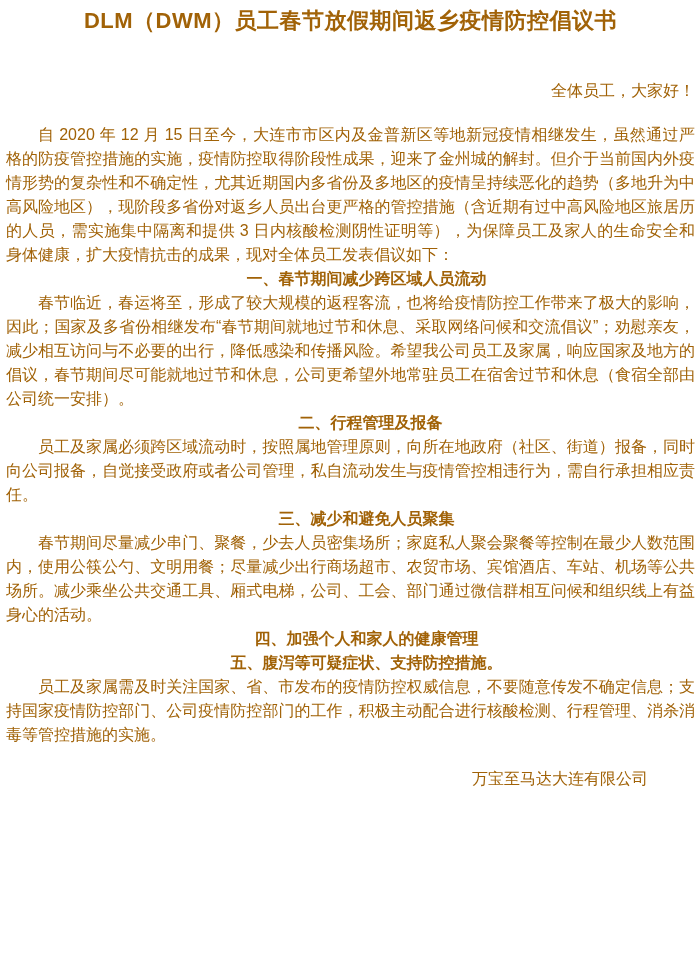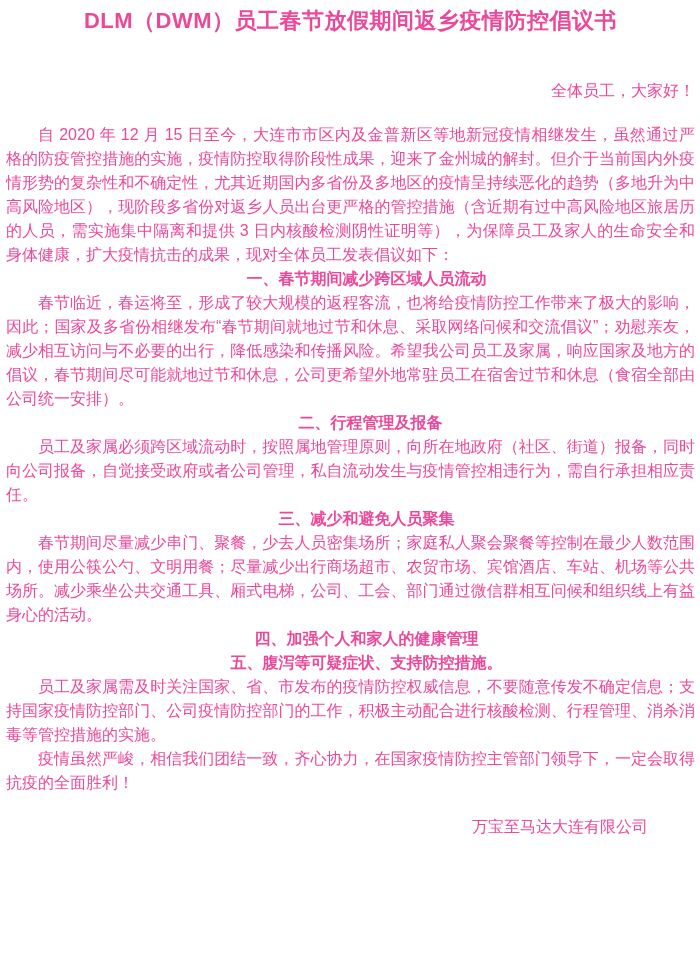--- a/index.html
+++ b/index.html
@@ -3,21 +3,21 @@
 <meta charset="utf-8">
 <style>
   html, body { margin: 0; padding: 0; background: #ffffff; }
   .page {
     position: relative;
     width: 700px;
     height: 953px;
     box-sizing: border-box;
     padding: 8px 5px 0 6px;
     background: #ffffff;
-    color: #ec4899;
+    color: #a16207;
     font-family: "Liberation Sans", "DejaVu Sans", sans-serif;
     font-size: 16px;
     line-height: 24px;
     overflow: hidden;
   }
   .doc-title {
     margin: 0;
     font-size: 22px;
     line-height: 26px;
     font-weight: 700;
@@ -76,20 +76,19 @@
 
   <div>
     <p class="heading">四、加强个人和家人的健康管理</p>
   </div>
 
   <div>
     <p class="heading">五、腹泻等可疑症状、支持防控措施。</p>
     <p class="para">员工及家属需及时关注国家、省、市发布的疫情防控权威信息，不要随意传发不确定信息；支持国家疫情防控部门、公司疫情防控部门的工作，积极主动配合进行核酸检测、行程管理、消杀消毒等管控措施的实施。</p>
   </div>
 
-  <p class="para">疫情虽然严峻，相信我们团结一致，齐心协力，在国家疫情防控主管部门领导下，一定会取得抗疫的全面胜利！</p>
 
   <div class="signatures">
     <p class="sig-line">万宝至马达大连有限公司</p>
 
   </div>
 
 </div>
 
 </body></html>

